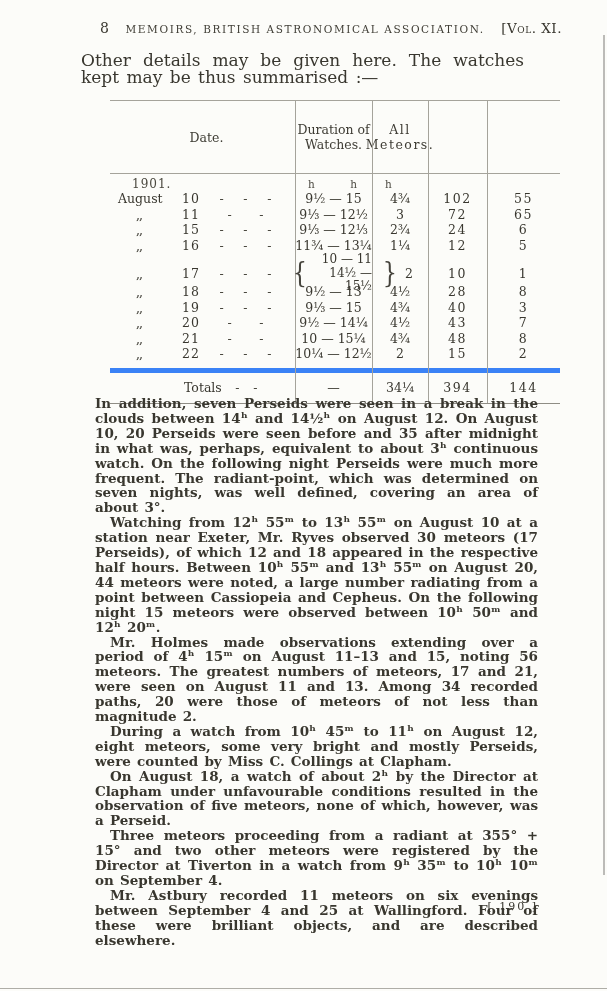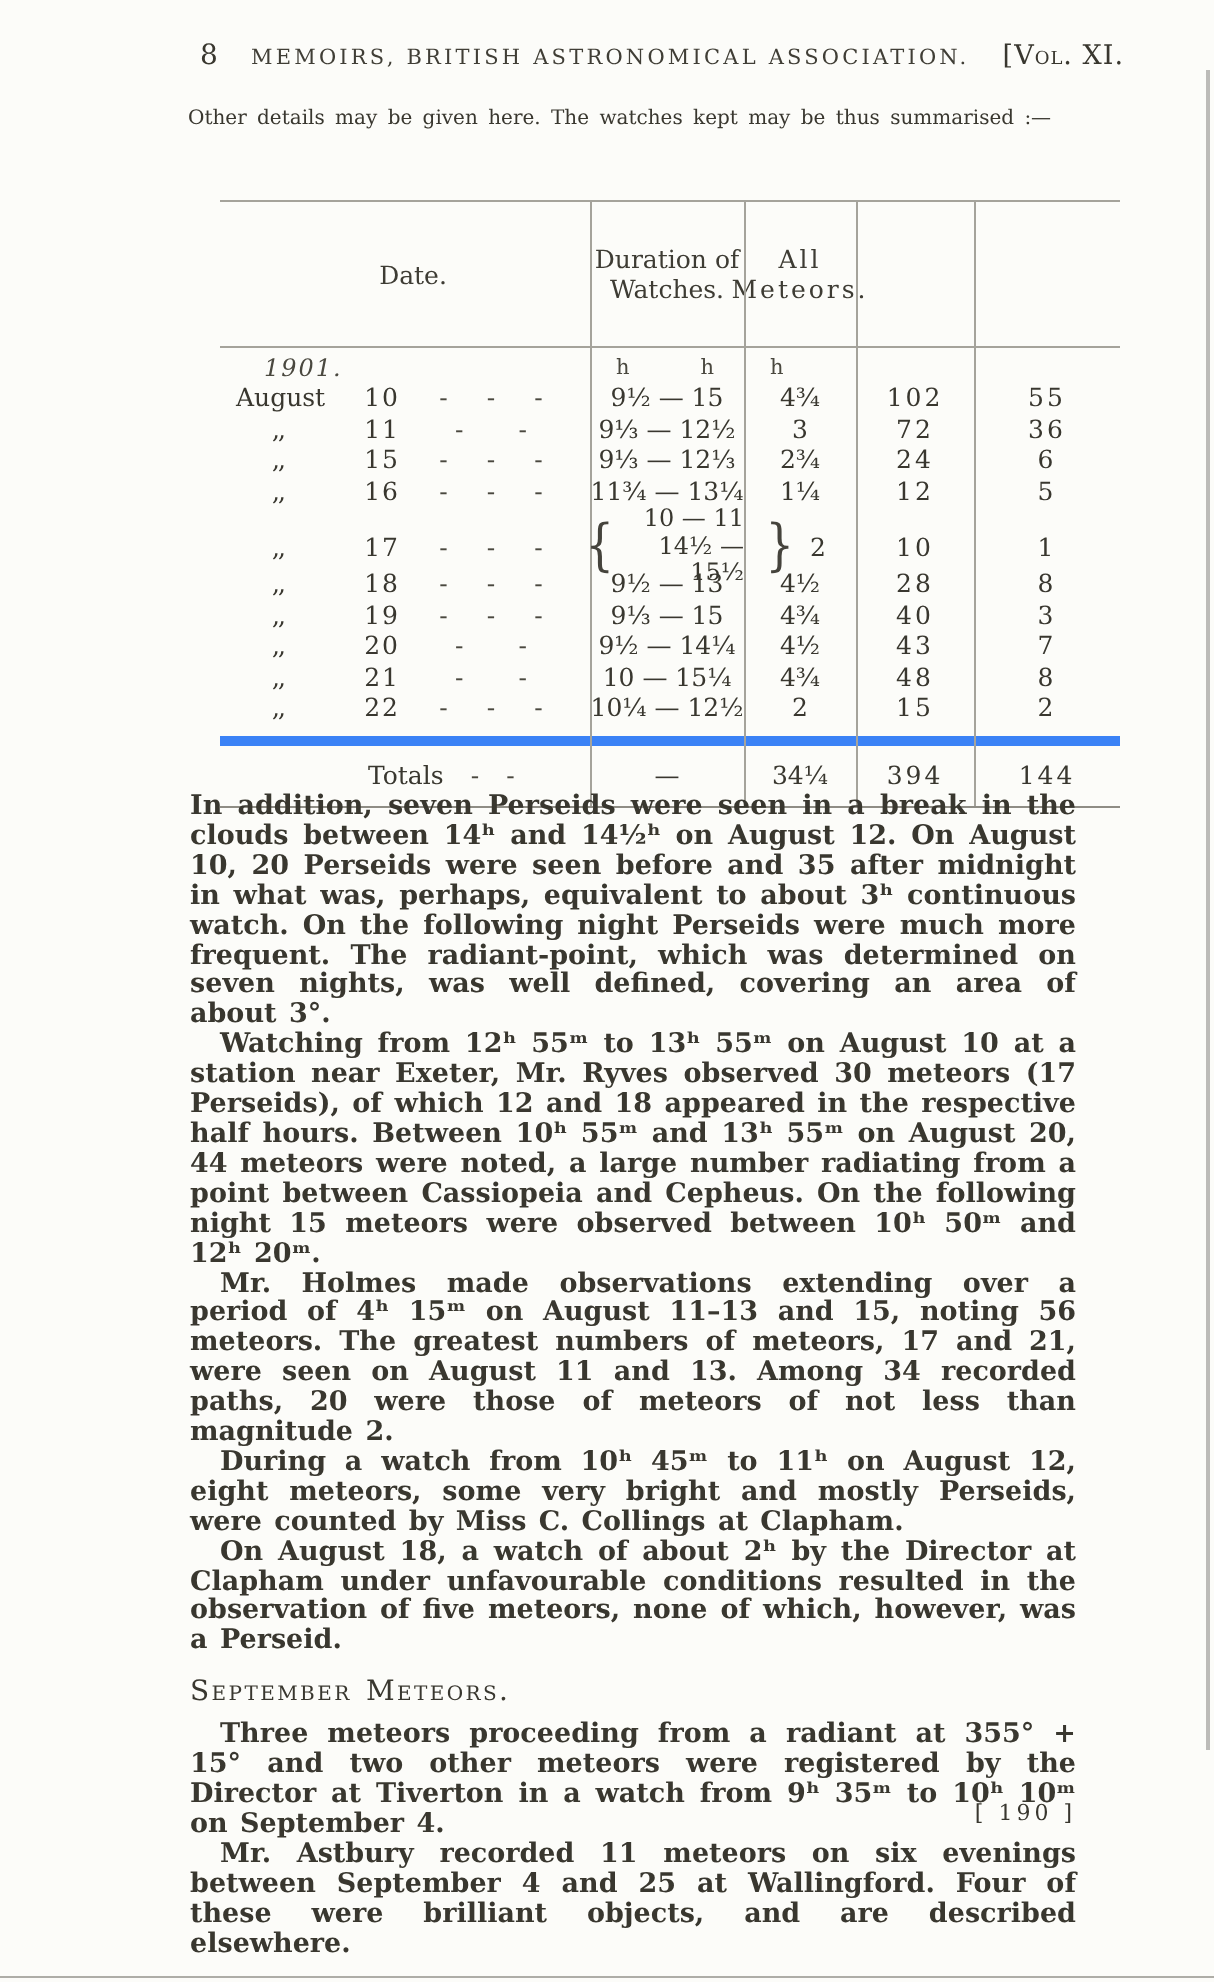--- a/index.html
+++ b/index.html
@@ -12,34 +12,34 @@
   .scan-right{position:absolute;left:603px;top:35px;width:2px;height:840px;background:#6f6d68;opacity:.45;}
   .scan-bottom{position:absolute;left:0;top:988px;width:607px;height:1px;background:#8d8b85;opacity:.7;}
 
   
   .running-head{position:absolute;top:20px;left:100px;width:462px;display:flex;align-items:baseline;}
   .pagenum{font-size:14px;}
   .journal{flex:1;text-align:center;font-size:10.5px;letter-spacing:1.6px;color:#403e36;}
   .volume{font-size:13.5px;font-variant:small-caps;letter-spacing:.5px;}
 
   
-  .intro{position:absolute;top:52px;left:94px;width:443px;font-size:10px;line-height:16.5px;
+  .intro{position:absolute;top:52px;left:81px;width:443px;font-size:17px;line-height:16.5px;
          text-align:justify;word-spacing:2px;margin:0;}
 
   
   .watch-table{position:absolute;top:100px;left:110px;width:450px;
                border-top:1px solid #a5a39b;border-bottom:1px solid #8f8d85;font-size:12.5px;}
   .vrule{position:absolute;top:0;bottom:0;width:1px;background:#a5a39b;}
   .trow{display:grid;grid-template-columns:185px 77px 56px 59px 73px;}
   .cell{display:flex;align-items:center;}
   .thead{height:72px;border-bottom:1px solid #a5a39b;}
   .thead .cell{justify-content:center;text-align:center;line-height:15px;color:#3e3c34;}
   .tbody{padding:2px 0 6px 0;}
   .unit-row{height:15px;font-size:10.5px;color:#4a483f;}
-  .unit-row .c-date{padding-left:8px;font-style:italic;}
+  .unit-row .c-date{padding-left:8px;}
   .year{margin-left:14px;font-size:12px;letter-spacing:1px;}
   .c-limits.unit{justify-content:space-between;padding:0 15px 0 13px;}
   .c-dur.unit{justify-content:flex-start;padding-left:13px;}
   .data-row{height:15.5px;}
   .data-row.tall{height:31px;}
   .c-date{padding-left:8px;}
   .prefix{display:inline-block;width:52px;}
   .ditto{letter-spacing:-1px;padding-left:18px;box-sizing:border-box;}
   .day{display:inline-block;width:30px;text-align:right;letter-spacing:1px;}
   .leaders{flex:1;display:flex;justify-content:space-evenly;padding-right:4px;color:#4a483f;}
@@ -148,21 +148,21 @@
           <div class="cell c-limits">
             <span>9⅓ — 12½</span>
           </div>
           <div class="cell c-dur">
             <span>3</span>
           </div>
           <div class="cell c-met">
             <span>72</span>
           </div>
           <div class="cell c-per">
-            <span>36</span>
+            <span>65</span>
           </div>
         </div>
         <div class="trow data-row">
           <div class="cell c-date">
             <span class="prefix ditto">,,</span>
             <span class="day">15</span>
             <span class="leaders">
               <span class="dash">-</span>
               <span class="dash">-</span>
               <span class="dash">-</span>
@@ -371,21 +371,20 @@
   </div>
 
   <main class="body-text">
     <div id="august-paragraphs">
         <p class="flush">In addition, seven Perseids were seen in a break in the clouds between 14ʰ and 14½ʰ on August 12.  On August 10, 20 Perseids were seen before and 35 after midnight in what was, perhaps, equivalent to about 3ʰ continuous watch.  On the following night Perseids were much more frequent.  The radiant-point, which was determined on seven nights, was well defined, covering an area of about 3°.</p>
         <p>Watching from 12ʰ 55ᵐ to 13ʰ 55ᵐ on August 10 at a station near Exeter, Mr. Ryves observed 30 meteors (17 Perseids), of which 12 and 18 appeared in the respective half hours.  Between 10ʰ 55ᵐ and 13ʰ 55ᵐ on August 20, 44 meteors were noted, a large number radiating from a point between Cassiopeia and Cepheus.  On the following night 15 meteors were observed between 10ʰ 50ᵐ and 12ʰ 20ᵐ.</p>
         <p>Mr. Holmes made observations extending over a period of 4ʰ 15ᵐ on August 11–13 and 15, noting 56 meteors.  The greatest numbers of meteors, 17 and 21, were seen on August 11 and 13.  Among 34 recorded paths, 20 were those of meteors of not less than magnitude 2.</p>
         <p>During a watch from 10ʰ 45ᵐ to 11ʰ on August 12, eight meteors, some very bright and mostly Perseids, were counted by Miss C. Collings at Clapham.</p>
         <p>On August 18, a watch of about 2ʰ by the Director at Clapham under unfavourable conditions resulted in the observation of five meteors, none of which, however, was a Perseid.</p>
       </div>
-    <h2 class="section-heading">September Meteors.</h2>
     <div id="september-paragraphs">
         <p>Three meteors proceeding from a radiant at 355° + 15° and two other meteors were registered by the Director at Tiverton in a watch from 9ʰ 35ᵐ to 10ʰ 10ᵐ on September 4.</p>
         <p>Mr. Astbury recorded 11 meteors on six evenings between September 4 and 25 at Wallingford.  Four of these were brilliant objects, and are described elsewhere.</p>
       </div>
   </main>
 
   <footer class="page-footer">[ 190 ]</footer>
 
 </div>
 

